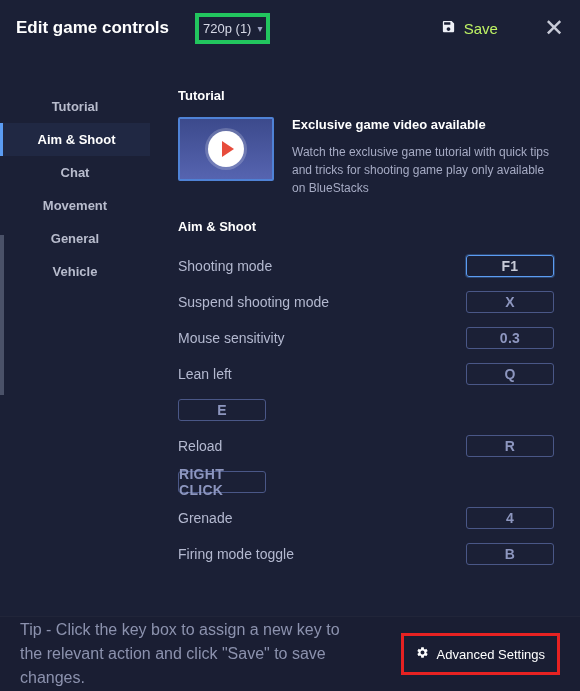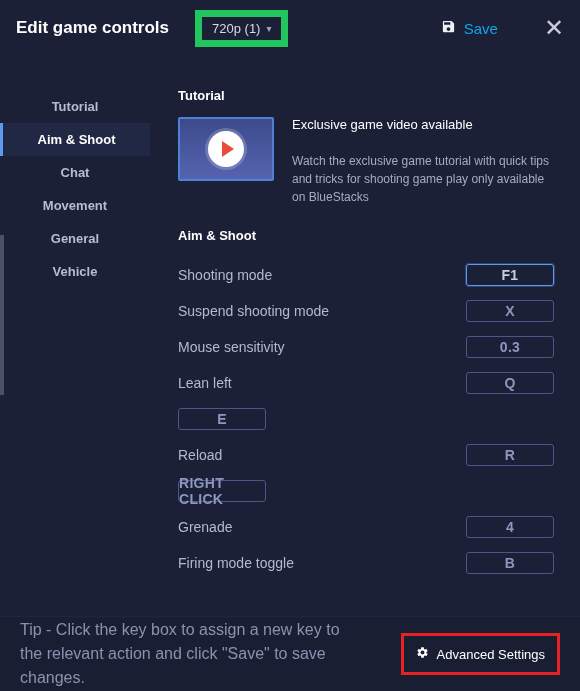--- a/index.html
+++ b/index.html
@@ -18,40 +18,40 @@
       align-items: center;
       padding: 0 16px;
       gap: 26px;
     }
     .title {
       font-size: 17px;
       font-weight: 600;
       color: #ffffff;
     }
     .dropdown {
-      border: 7px solid #22c55e;
-      padding: 4px 10px;
+      border: 4px solid #22c55e;
+      padding: 4px 4px;
       font-size: 13px;
       color: #d6d9e6;
       display: flex;
       align-items: center;
       gap: 6px;
       cursor: pointer;
     }
     .dropdown-caret {
       font-size: 10px;
       color: #9ba2c0;
     }
     .spacer { flex: 1; }
     .save-btn {
       display: flex;
       align-items: center;
       gap: 8px;
       font-size: 15px;
-      color: #0ea5e9;
+      color: #bef264;
       cursor: pointer;
     }
     .save-icon {
       font-size: 15px;
       display: inline-block;
     }
     .close-btn {
       font-size: 24px;
       color: #c8cbd8;
       cursor: pointer;
@@ -129,22 +129,22 @@
       border-top: 8px solid transparent;
       border-bottom: 8px solid transparent;
       margin-left: 3px;
     }
     .tutorial-text {
       flex: 1;
     }
     .tutorial-title {
       color: #ffffff;
       font-size: 13px;
-      font-weight: 400;
-      margin-bottom: 20px;
+      font-weight: 700;
+      margin-bottom: 11px;
     }
     .tutorial-desc {
       color: #a6abc4;
       font-size: 12px;
       line-height: 1.5;
     }
     .setting-row {
       display: flex;
       align-items: center;
       height: 36px;

